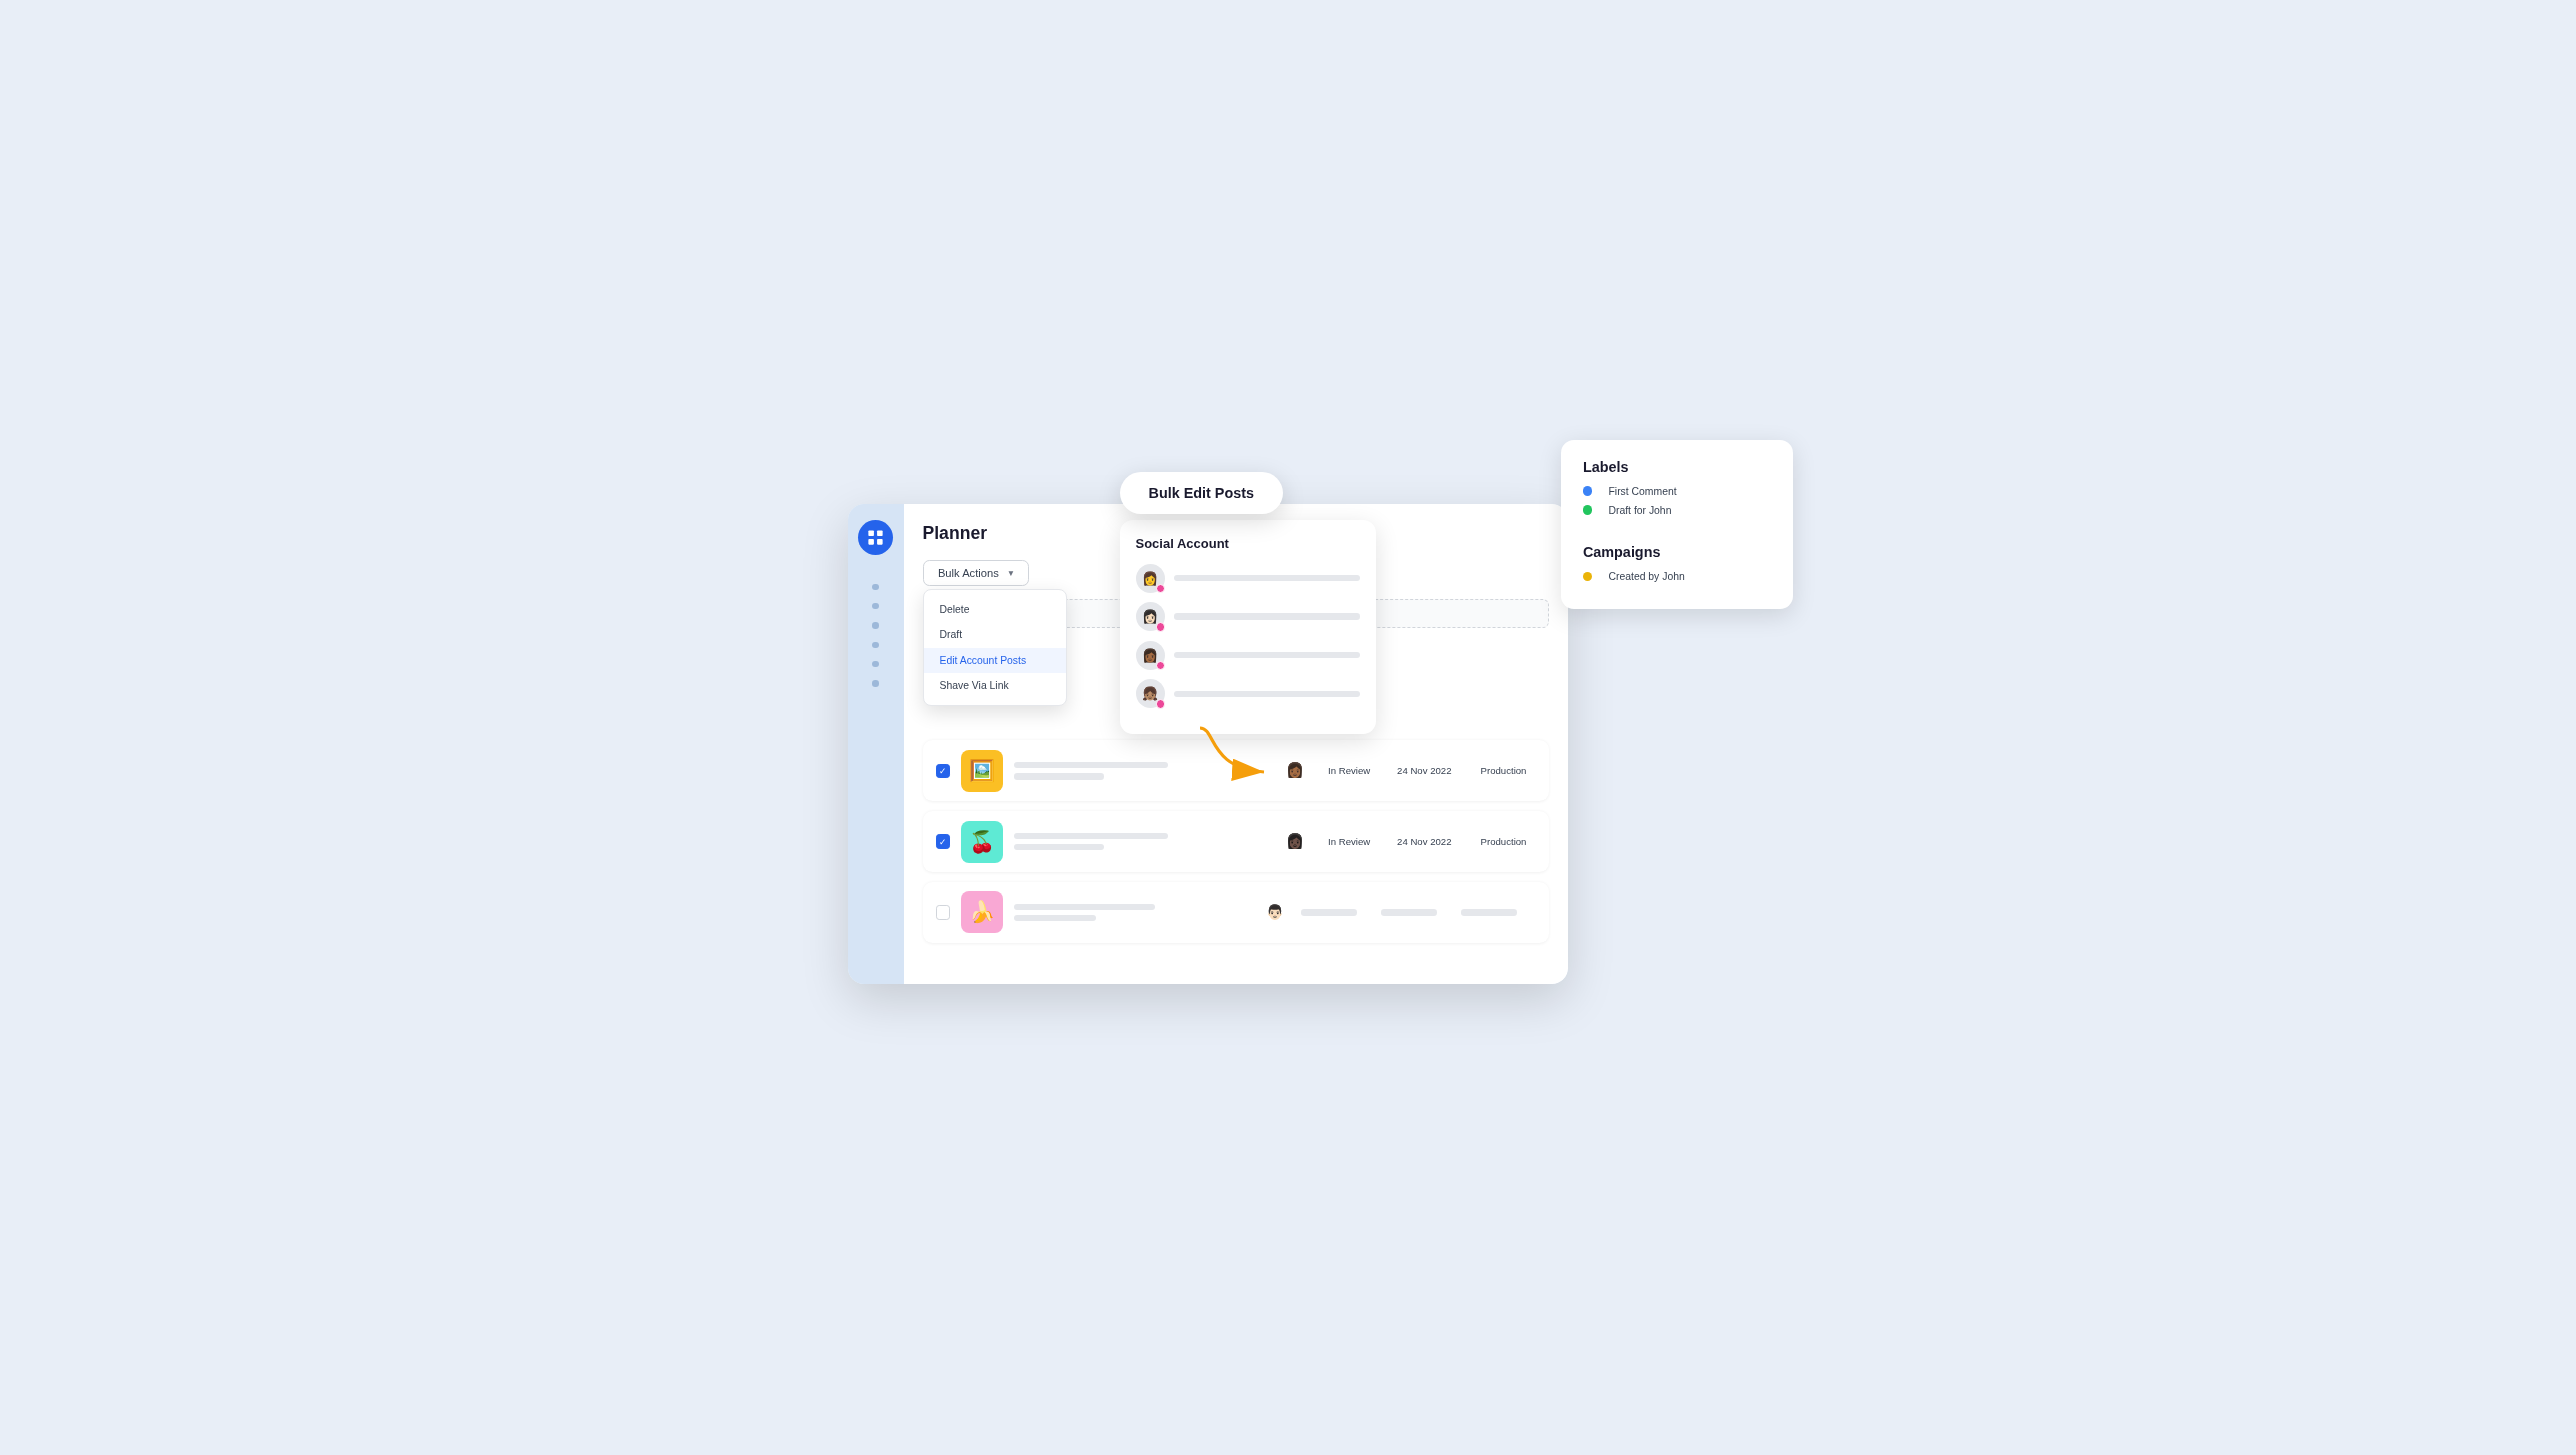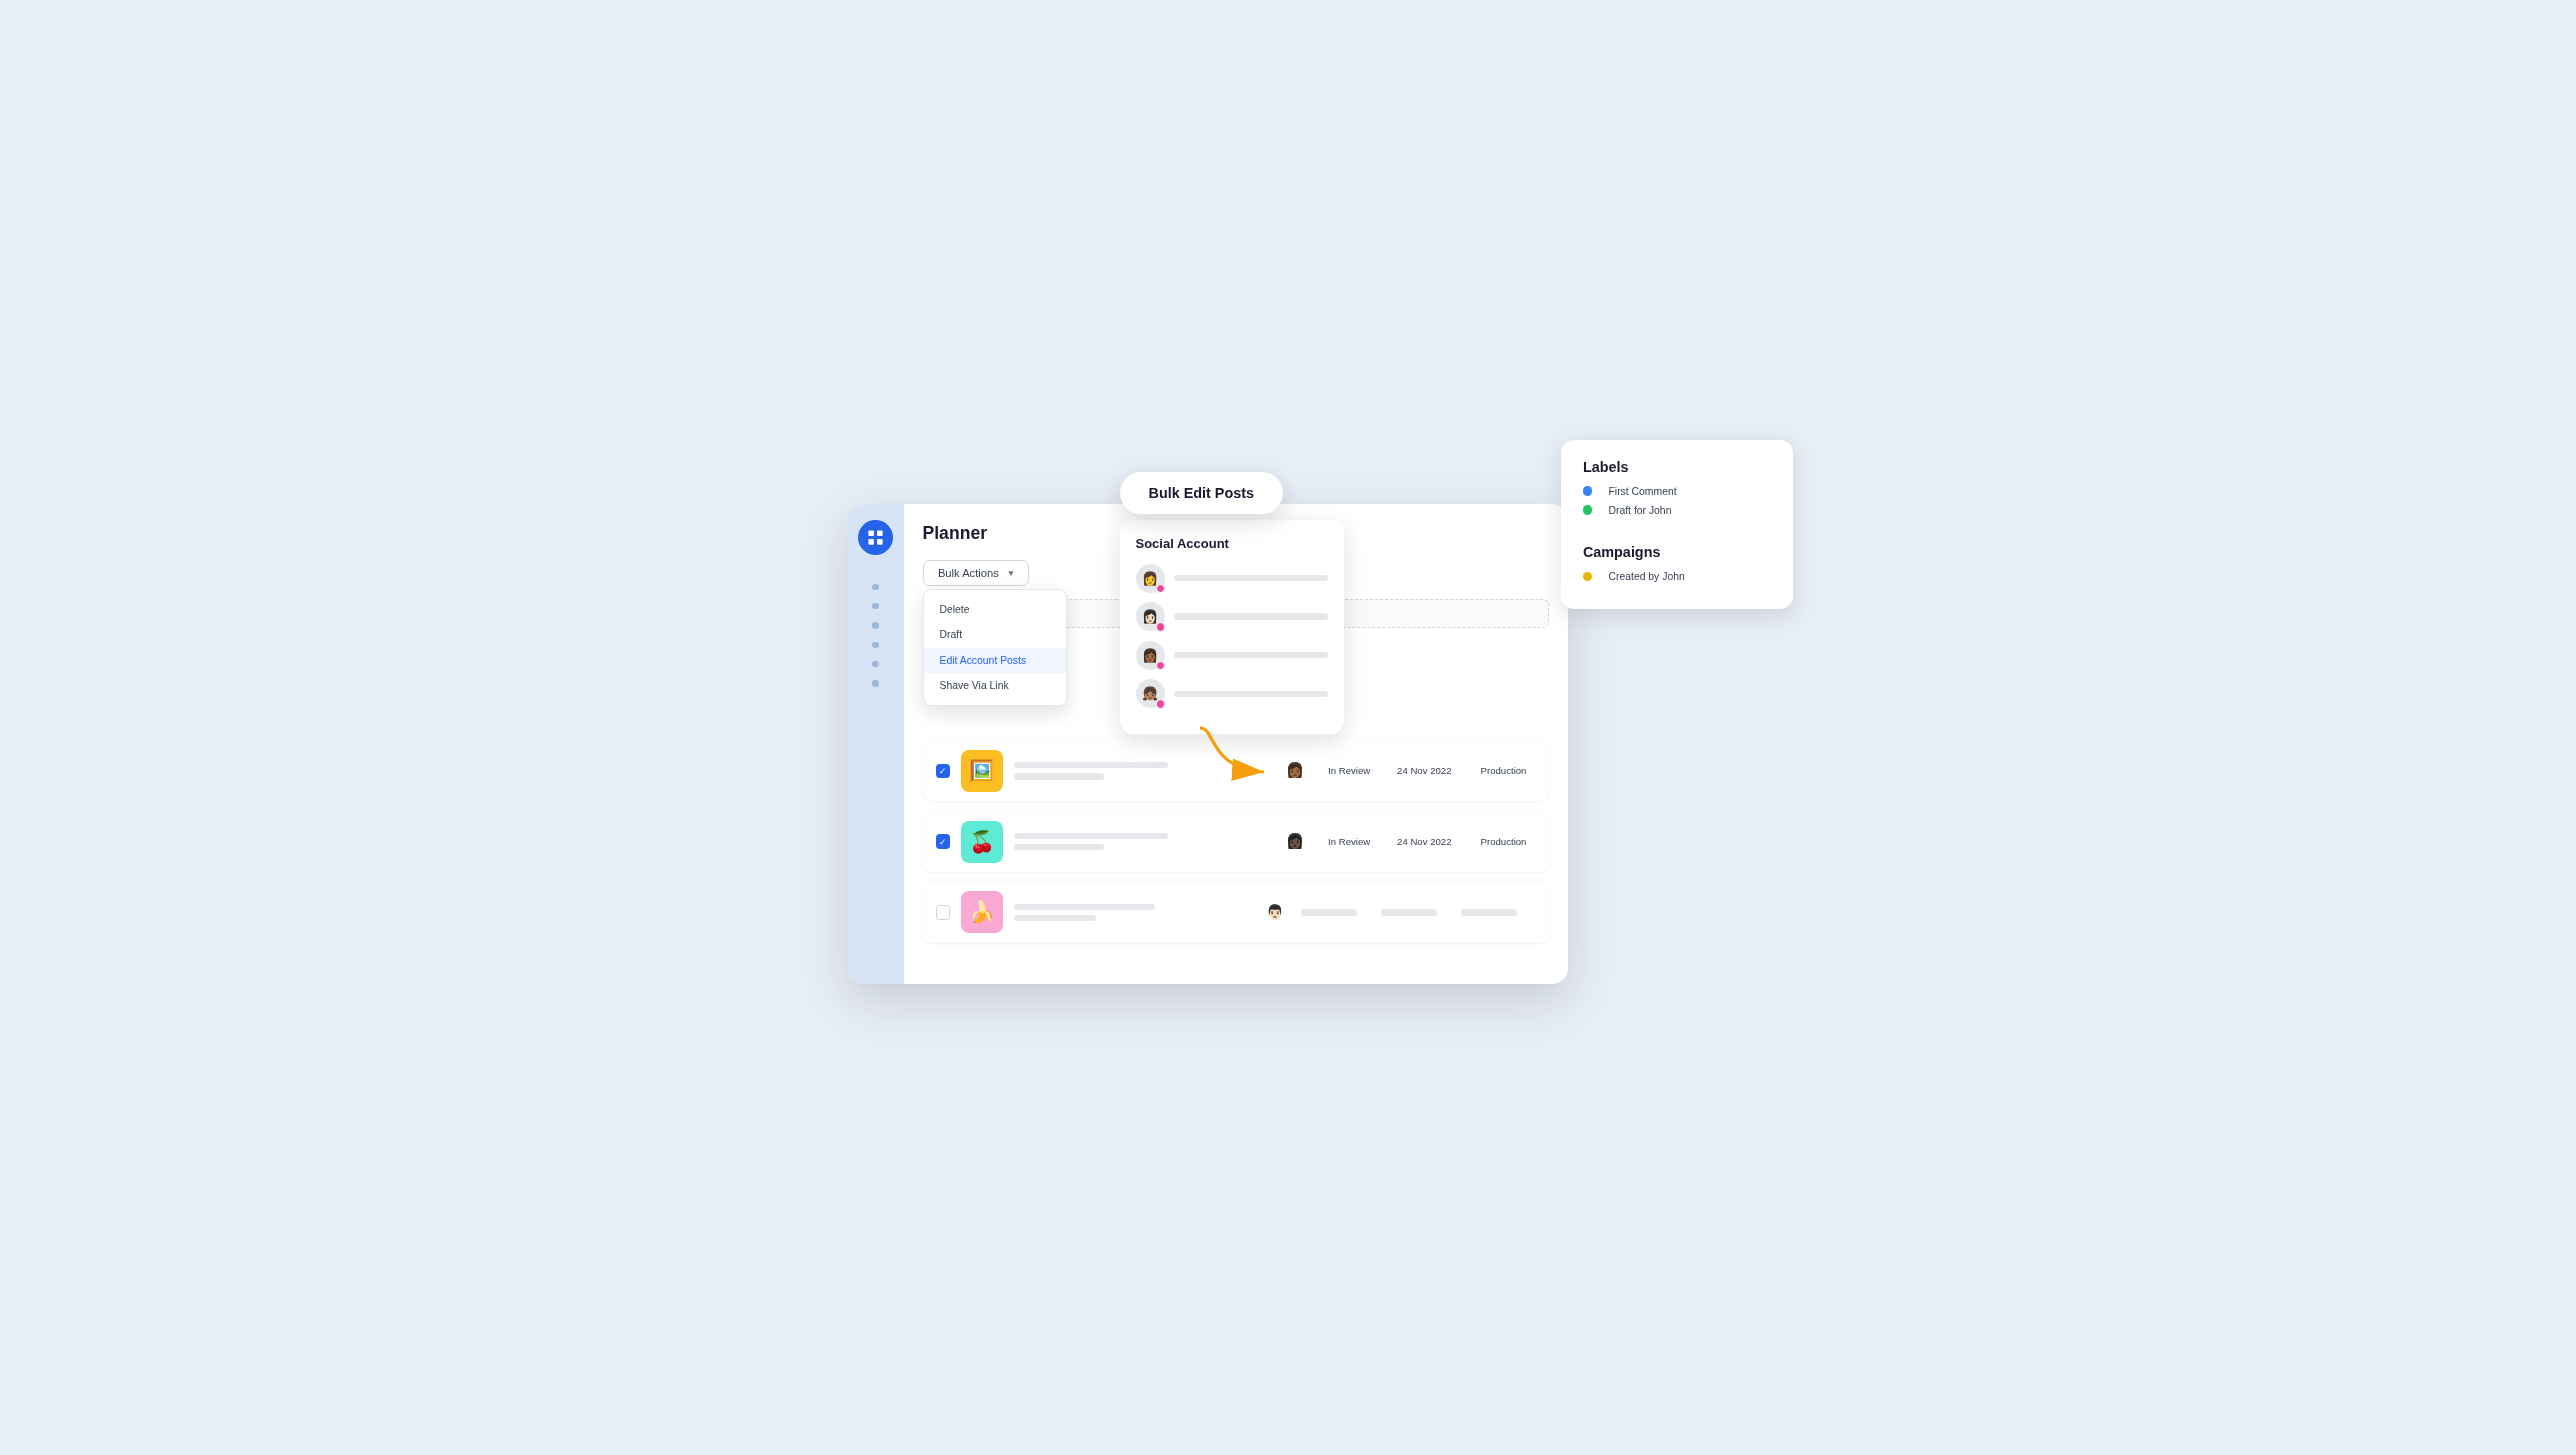--- a/index.html
+++ b/index.html
@@ -287,21 +287,21 @@
     
     .social-account-popup {
       position: absolute;
       top: 64px;
       left: 272px;
       background: white;
       border-radius: 13px;
       padding: 16px;
       box-shadow: 0 6.4px 24px rgba(0,0,0,0.12);
       z-index: 15;
-      width: 224px;
+      width: 256px;
     }
 
     .social-popup-title {
       font-size: 13px;
       font-weight: 600;
       color: #1a1a2e;
       margin-bottom: 13px;
     }
 
     .social-account-row {

